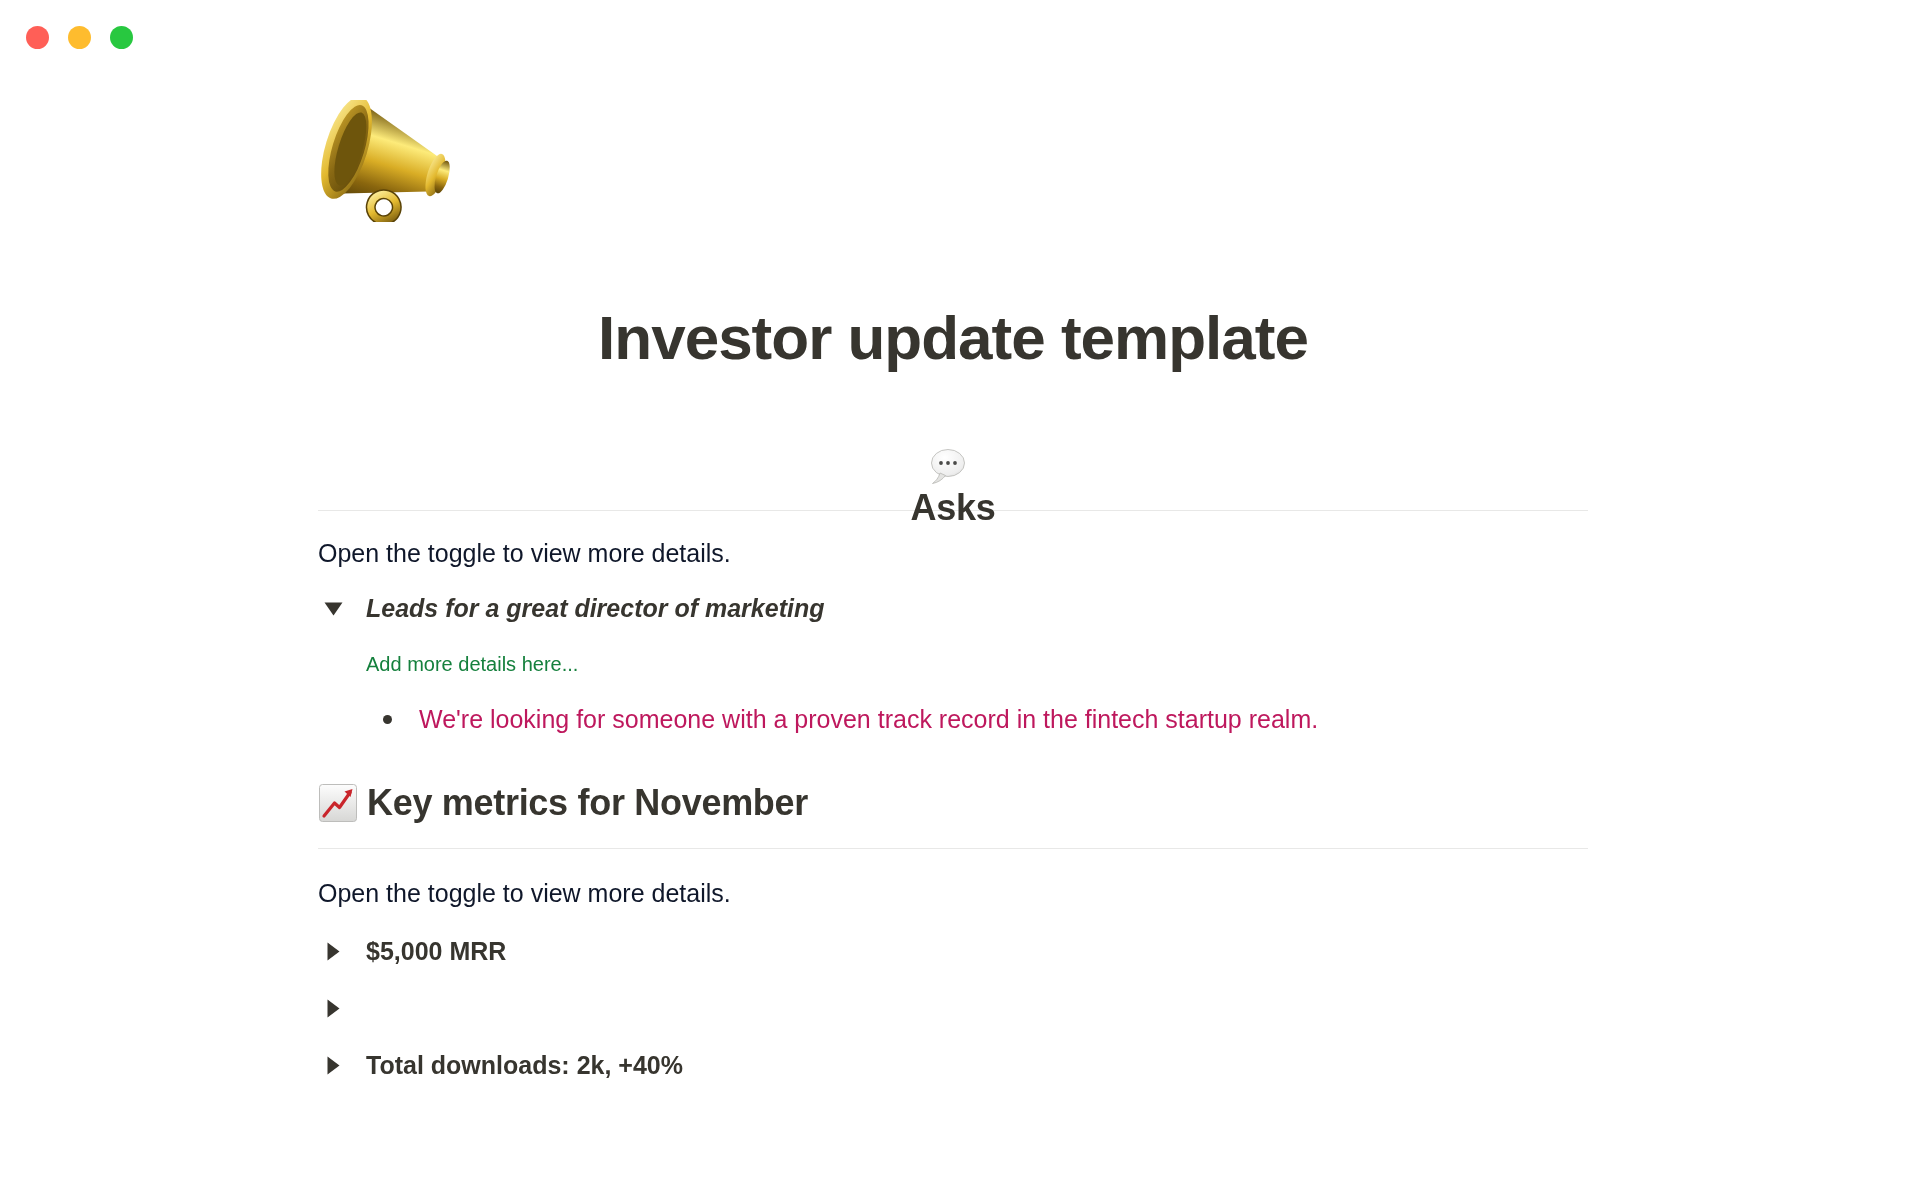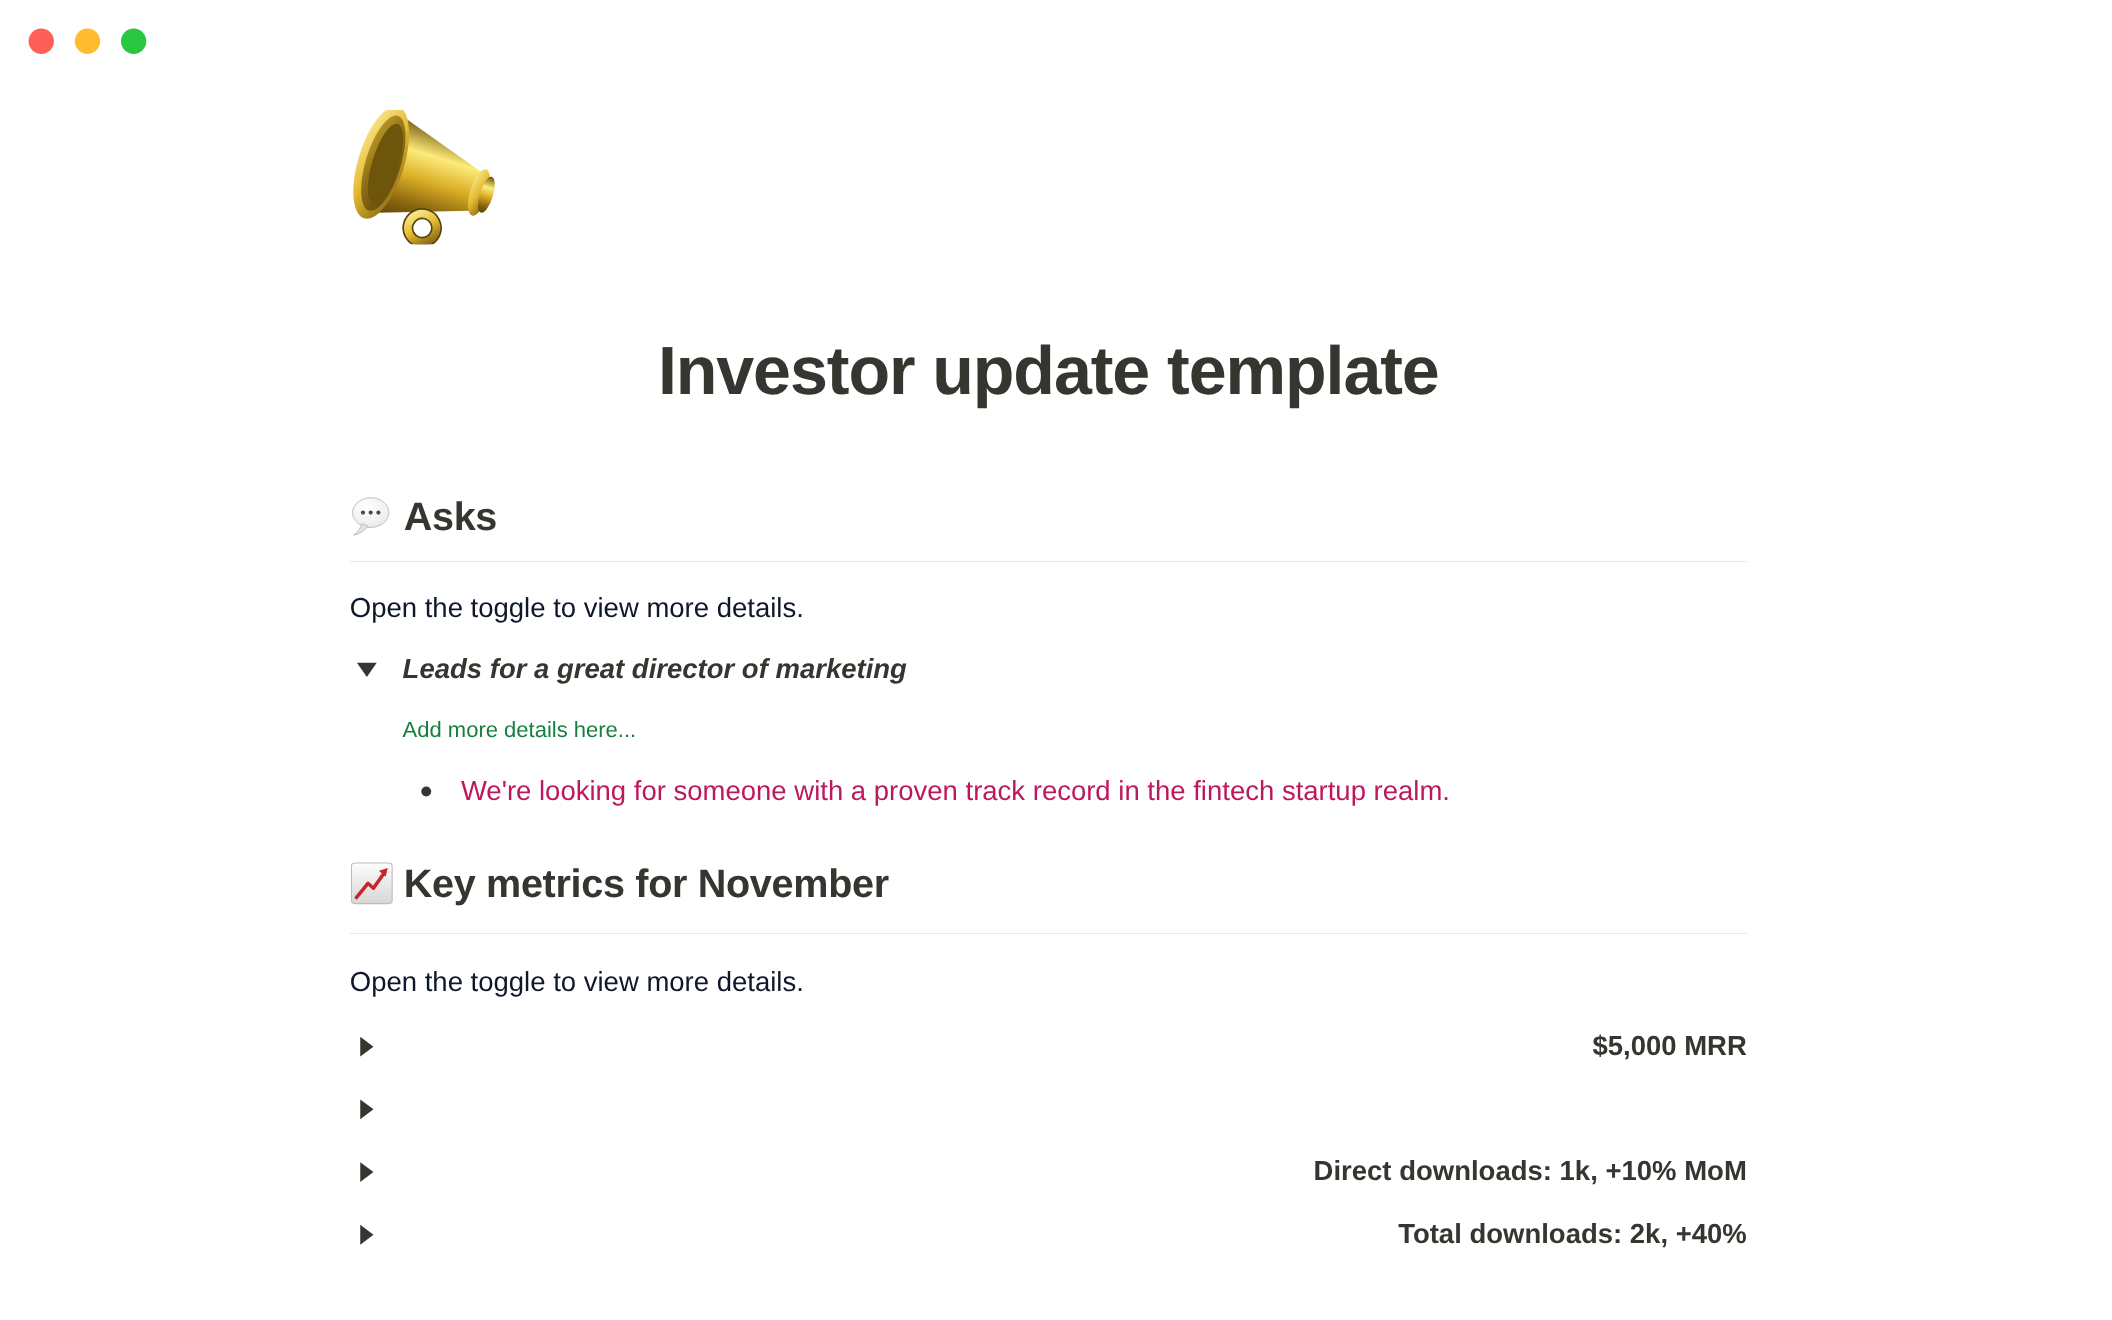--- a/index.html
+++ b/index.html
@@ -19,34 +19,34 @@
   .page-icon { margin-top:100px; width:145px; height:122px; cursor:pointer; }
   .page-icon svg { width:100%; height:100%; display:block; }
 
   .page-title { margin-top:80px; font-size:62px; line-height:72px; font-weight:bold;
                 color:#37352F; letter-spacing:-1px;text-align:center; }
 
   .h2-row { display:flex; align-items:center; height:46px; }
   .h2-row .h2-emoji { width:40px; height:40px; margin-right:9px; flex:0 0 auto; }
   .h2-row .h2-emoji svg { width:100%; height:100%; display:block; }
   .h2-text { font-size:36px; font-weight:bold; color:#37352F; letter-spacing:-0.3px; }
-  .h2-asks    { margin-top:73px; }
+  .h2-asks    { margin-top:73px;flex-direction:column; }
   .h2-metrics { margin-top:44px;text-align:center; }
 
   .divider { height:1px; background:#E8E8E7; width:1270px; }
   .divider-1 { margin-top:17px; }
   .divider-2 { margin-top:22px; }
 
   .hint { font-size:25px; line-height:33px; color:#0f172a; }
   .hint-1 { margin-top:26px; }
   .hint-2 { margin-top:28px; }
 
   .toggle-row { display:flex; align-items:center; height:32px; cursor:pointer; }
   .toggle-row.open-row { margin-top:22px;font-style:italic; }
-  .toggle-row.collapsed-row { margin-top:25px;justify-content:space-between; }
+  .toggle-row.collapsed-row { margin-top:25px; }
   .toggle-caret { width:30px; height:32px; display:flex; align-items:center;
                   justify-content:center; margin-right:18px; flex:0 0 auto; }
   .toggle-label { font-size:25px; font-weight:bold; color:#37352F; white-space:nowrap; }
 
   .toggle-children { margin-left:48px; }
   .toggle-placeholder { margin-top:24px; font-size:20px; line-height:33px; color:#15803d; }
   .bullet-row { margin-top:22px; display:flex; align-items:flex-start; height:33px; }
   .bullet-dot { width:9px; height:9px; border-radius:50%; background:#37352F;
                 margin:12px 27px 0 17px; flex:0 0 auto; }
   .bullet-text { font-size:25px; line-height:33px; color:#be185d; white-space:nowrap; }
@@ -172,28 +172,20 @@
   </div>
 
   <div class="toggle-row collapsed-row">
     <span class="toggle-caret">
       <svg width="14" height="19" viewBox="0 0 14 19">
           <polygon points="1.5,0.5 13.5,9.5 1.5,18.5" fill="#37352F"></polygon>
         </svg>
     </span>
   </div>
 
-  <div class="toggle-row collapsed-row">
-    <span class="toggle-caret">
-      <svg width="14" height="19" viewBox="0 0 14 19">
-          <polygon points="1.5,0.5 13.5,9.5 1.5,18.5" fill="#37352F"></polygon>
-        </svg>
-    </span>
-    <span class="toggle-label">Direct downloads: 1k, +10% MoM</span>
-  </div>
 
   <div class="toggle-row collapsed-row">
     <span class="toggle-caret">
       <svg width="14" height="19" viewBox="0 0 14 19">
           <polygon points="1.5,0.5 13.5,9.5 1.5,18.5" fill="#37352F"></polygon>
         </svg>
     </span>
     <span class="toggle-label">Total downloads: 2k, +40%</span>
   </div>
 

